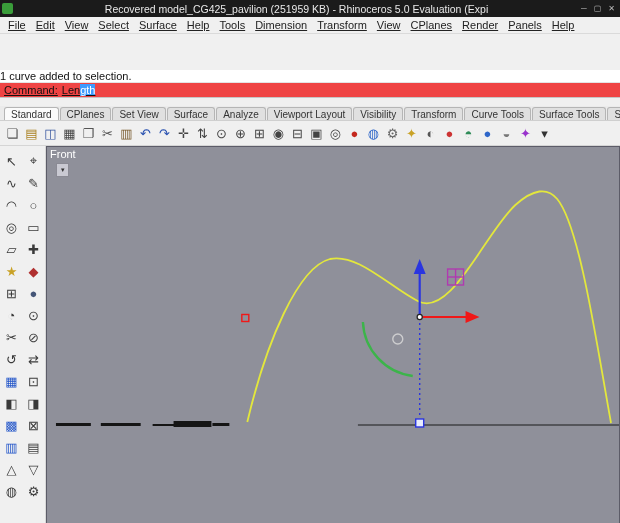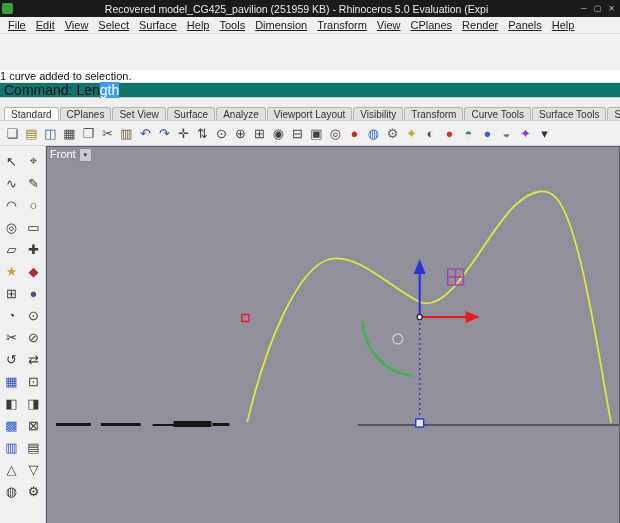--- a/index.html
+++ b/index.html
@@ -8,37 +8,37 @@
   .titlebar{height:17px;background:#1b1b1b;color:#fff;display:flex;align-items:center;font-size:10.5px;}
   .app-icon{width:11px;height:11px;background:#3a9d3a;margin:0 4px 0 2px;border-radius:2px;flex:0 0 auto;}
   .title{flex:1;text-align:center;white-space:nowrap;overflow:hidden;color:#e8e8e8;}
   .win-btns{display:flex;gap:7px;padding:0 5px;font-size:8px;color:#bbb;}
   .win-btns span{cursor:default;}
   
   .menubar{height:17px;background:#f0f0f0;display:flex;align-items:center;font-size:11px;padding-left:3px;border-bottom:1px solid #dadada;box-sizing:border-box;color:#222;text-decoration:underline;}
   .menu-item{padding:0 5px;}
   
   .cmd-history{height:13px;background:#fff;font-size:11px;display:flex;align-items:center;border-bottom:1px solid #e4e4e4;box-sizing:border-box;color:#111;margin-top:36px;}
-  .cmd-line{height:15px;background:#0f766e;font-size:14px;padding-left:4px;display:flex;align-items:center;border-bottom:1px solid #c6c6c6;box-sizing:border-box;color:#111;}
+  .cmd-line{height:15px;background:#ef4444;font-size:11px;padding-left:4px;display:flex;align-items:center;border-bottom:1px solid #c6c6c6;box-sizing:border-box;color:#111;text-decoration:underline;}
   .cmd-line .prompt{margin-right:4px;}
   .cmd-sel{background:#3e9bff;color:#fff;}
   .pre-tabs{height:8px;background:#f0f0f0;}
   
   .tabs{height:15px;background:#ebebeb;display:flex;align-items:flex-end;padding-left:4px;white-space:nowrap;overflow:hidden;border-bottom:1px solid #cfcfcf;box-sizing:border-box;}
   .tab{font-size:10px;padding:1px 6px 0 6px;border:1px solid #b5b5b5;border-bottom:none;border-radius:3px 3px 0 0;background:#e0e0e0;margin-right:1px;color:#333;flex:0 0 auto;}
   .tab.active{background:#fbfbfb;}
   
   .icon-toolbar{height:25px;background:#f0f0f0;display:flex;align-items:center;padding-left:3px;border-bottom:1px solid #d5d5d5;box-sizing:border-box;overflow:hidden;}
   .tb-icon{width:19px;height:19px;font-size:13px;display:flex;align-items:center;justify-content:center;flex:0 0 auto;border-radius:2px;}
   
   .main{display:flex;height:402px;}
   .sidebar{width:46px;background:#f0f0f0;display:grid;grid-template-columns:22px 22px;align-content:start;justify-content:center;padding-top:5px;row-gap:2px;box-sizing:border-box;border-right:1px solid #d8d8d8;}
   .sb-icon{height:20px;font-size:13px;display:flex;align-items:center;justify-content:center;color:#3a3a3a;}
   .viewport{position:relative;flex:1;background:#8f909a;border:1px solid #5c5c68;box-sizing:border-box;}
-  .vp-label{position:absolute;top:1px;left:3px;color:#fff;font-size:11px;display:flex;align-items:flex-start;gap:3px;z-index:2;}
+  .vp-label{position:absolute;top:1px;left:3px;color:#fff;font-size:11px;display:flex;align-items:center;gap:3px;z-index:2;flex-direction:column;}
   .vp-caret{background:#c9c9d2;color:#333;font-size:7px;width:11px;height:12px;display:flex;align-items:center;justify-content:center;border:1px solid #8a8a94;}
   .vp-svg{position:absolute;left:0;top:0;width:100%;height:100%;}
   
   .bottom{height:11px;background:#ececec;position:relative;}
   .bottom-blue{position:absolute;left:90px;right:0;top:3px;bottom:0;}
 </style>
 </head>
 <body>
 
 <div class="app">

